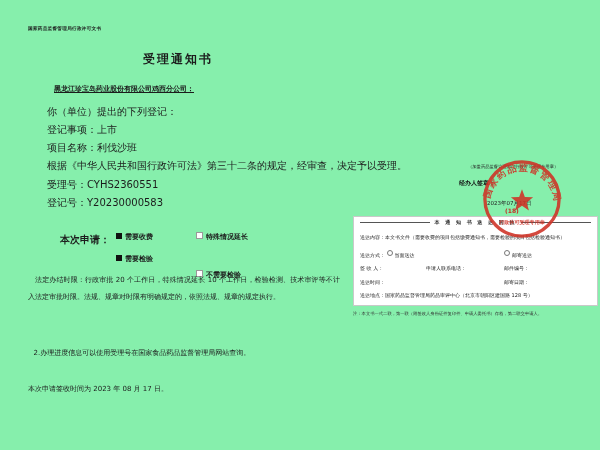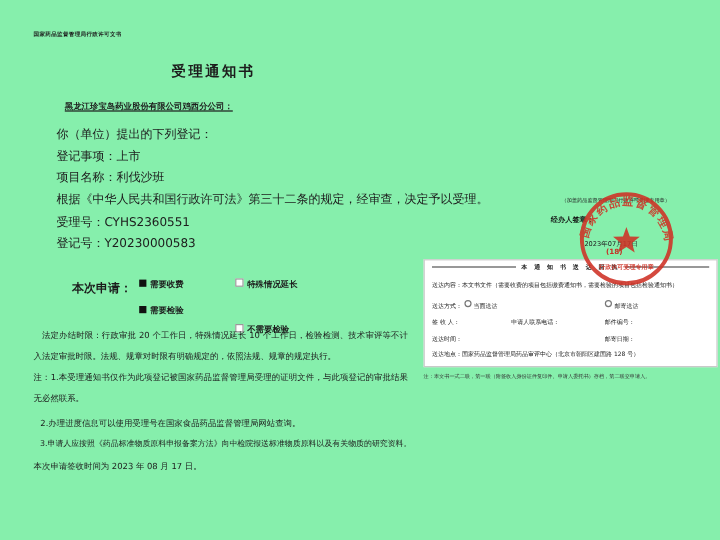--- a/index.html
+++ b/index.html
@@ -88,23 +88,21 @@
     <span class="box-empty"></span><span>特殊情况延长</span>
   </div>
   <div class="abs cb-item cb3">
     <span class="box-checked"></span><span>需要检验</span>
   </div>
   <div class="abs cb-item cb4">
     <span class="box-empty"></span><span>不需要检验</span>
   </div>
 
   <div class="abs para p-timelimit">法定办结时限：行政审批 20 个工作日，特殊情况延长 10 个工作日，检验检测、技术审评等不计入法定审批时限。法规、规章对时限有明确规定的，依照法规、规章的规定执行。</div>
-  <div class="abs para p-note1">注：1.本受理通知书仅作为此项登记被国家药品监督管理局受理的证明文件，与此项登记的审批结果无必然联系。</div>
   <div class="abs para p-note2">2.办理进度信息可以使用受理号在国家食品药品监督管理局网站查询。</div>
-  <div class="abs para p-note3">3.申请人应按照《药品标准物质原料申报备案方法》向中检院报送标准物质原料以及有关物质的研究资料。</div>
   <div class="abs sign-date">本次申请签收时间为 2023 年 08 月 17 日。</div>
 
   <div class="abs seal-caption">（加盖药品监督管理部门行政许可受理专用章）</div>
   <div class="abs seal-operator">经办人签章：</div>
   <div class="abs seal-date">2023年07月17日</div>
   <div class="abs seal-number">(18)</div>
 
   <svg class="abs seal-svg" width="88" height="82" viewBox="0 0 90 84">
     <circle cx="45" cy="42" r="38" fill="none" stroke="#cf3125" stroke-width="3.4"></circle>
     <defs>

